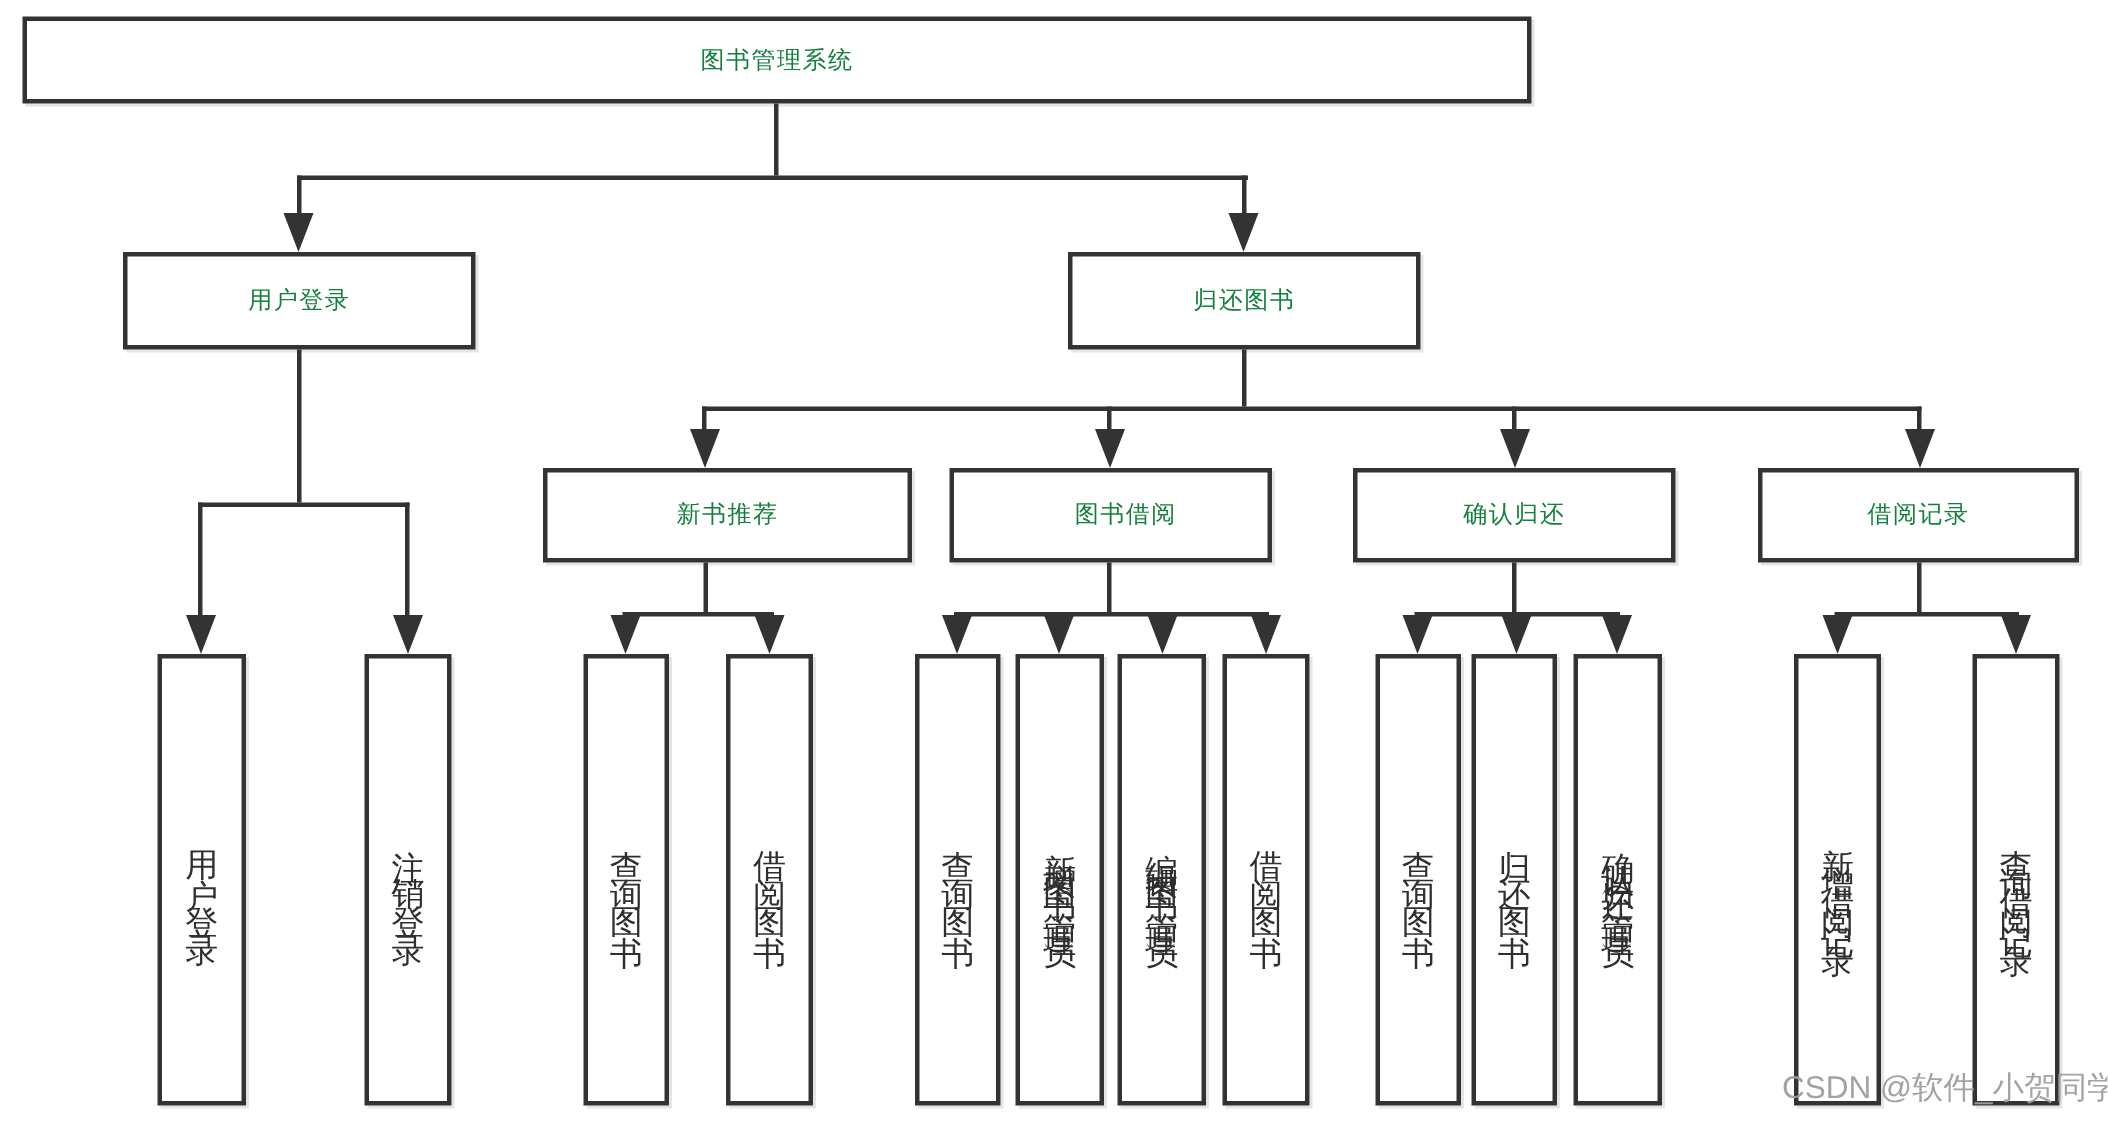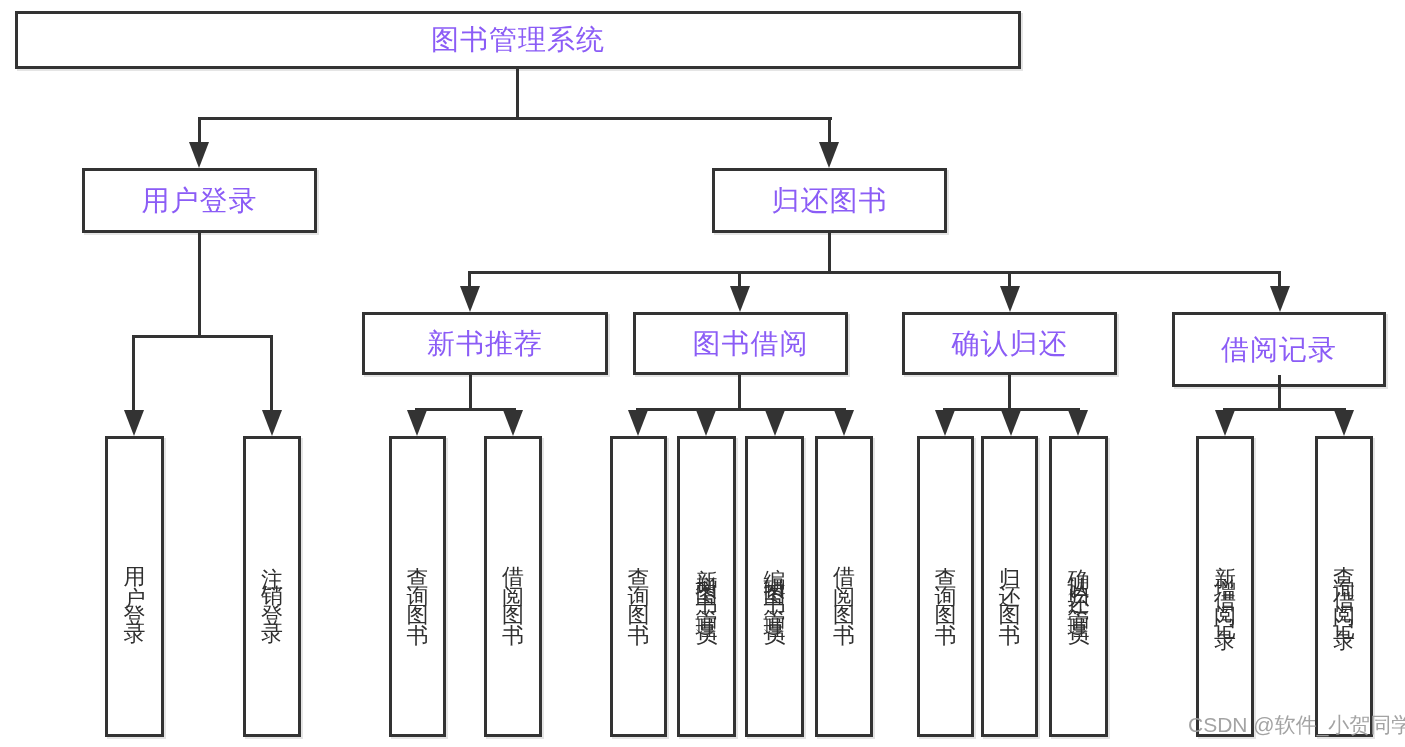--- a/index.html
+++ b/index.html
@@ -4,21 +4,21 @@
 <style>
   html,body{margin:0;padding:0;background:#ffffff;}
   body{font-family:"Liberation Sans","DejaVu Sans",sans-serif;}
   .canvas{
     position:relative;width:1405px;height:747px;background:#ffffff;overflow:hidden;
   }
   
   .node{
     position:absolute;background:#ffffff;border:3px solid #333333;
     box-sizing:border-box;display:flex;align-items:center;justify-content:center;
-    color:#8b5cf6;font-size:28px;letter-spacing:1px;
+    color:#15803d;font-size:16px;letter-spacing:1px;
     box-shadow:2px 2px 0 rgba(0,0,0,0.10);
   }
   .leaf{
     position:absolute;background:#ffffff;border:3px solid #333333;
     box-sizing:border-box;display:flex;align-items:center;justify-content:center;
     box-shadow:2px 2px 0 rgba(0,0,0,0.10);
   }
   .vtext{
     writing-mode:vertical-lr;text-orientation:mixed;
     color:#2f2f2f;font-size:22px;line-height:1;white-space:nowrap;
@@ -80,21 +80,21 @@
 
   <div class="node" style="left:362px;top:312px;width:246px;height:63px;">
     <span>新书推荐</span>
   </div>
   <div class="node" style="left:633px;top:312px;width:215px;height:63px;padding-left:20px;">
     <span>图书借阅</span>
   </div>
   <div class="node" style="left:902px;top:312px;width:215px;height:63px;">
     <span>确认归还</span>
   </div>
-  <div class="node" style="left:1172px;top:312px;width:214px;height:75px;">
+  <div class="node" style="left:1172px;top:312px;width:214px;height:63px;">
     <span>借阅记录</span>
   </div>
 
   <div class="vline" style="left:469px;top:375px;height:33px;"></div>
   <div class="hline" style="left:415px;top:408px;width:101px;"></div>
   <div class="ah" style="left:407px;top:410px;"></div>
   <div class="ah" style="left:503px;top:410px;"></div>
 
   <div class="vline" style="left:738px;top:375px;height:33px;"></div>
   <div class="hline" style="left:636px;top:408px;width:210px;"></div>

